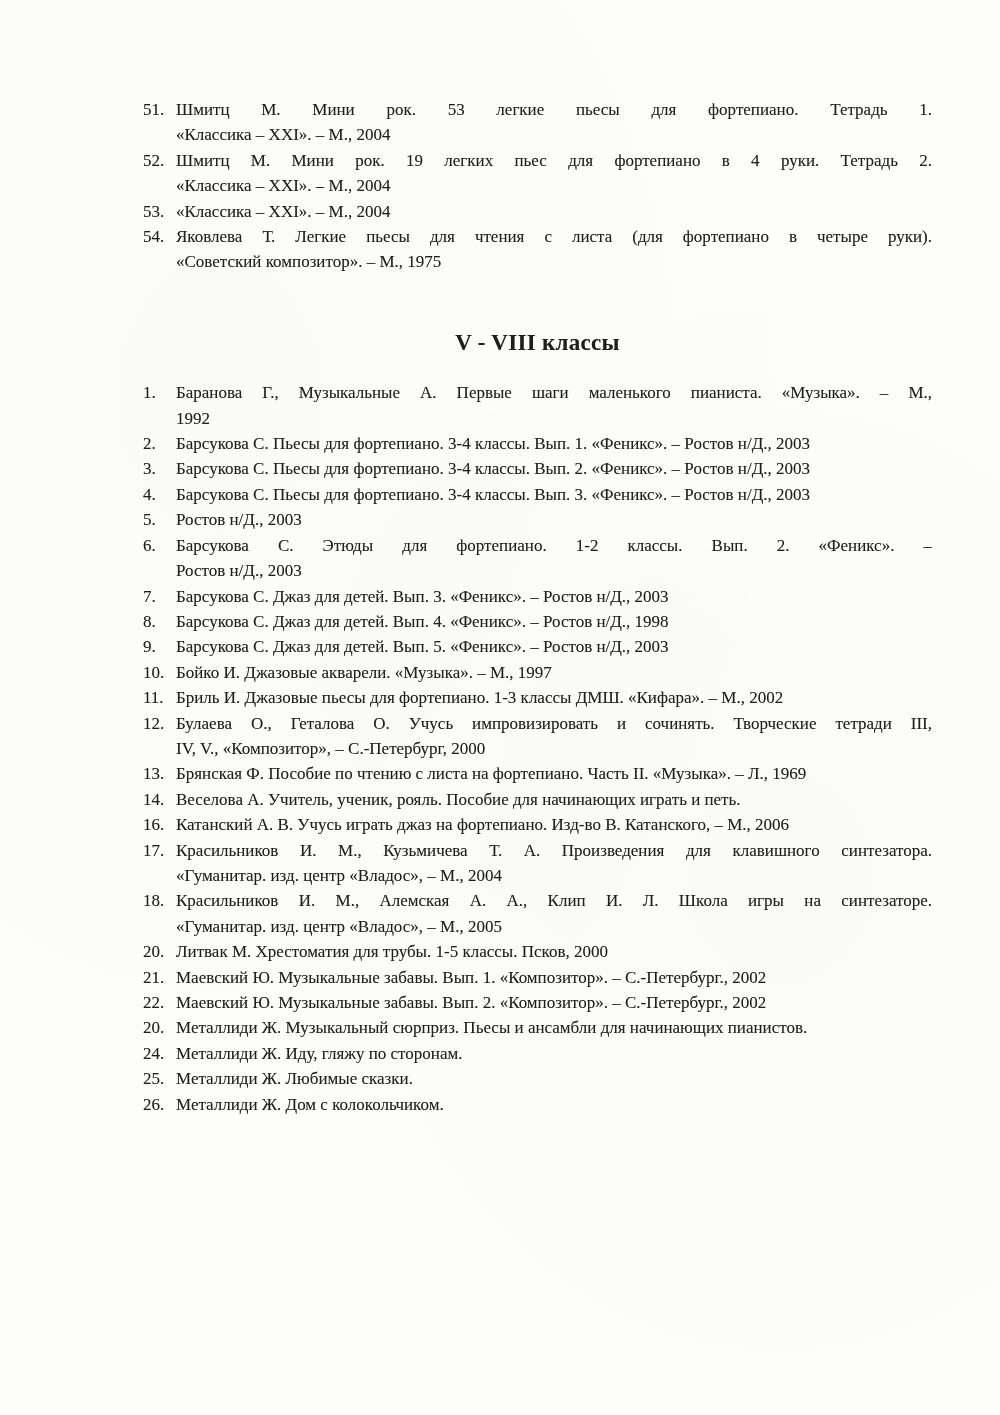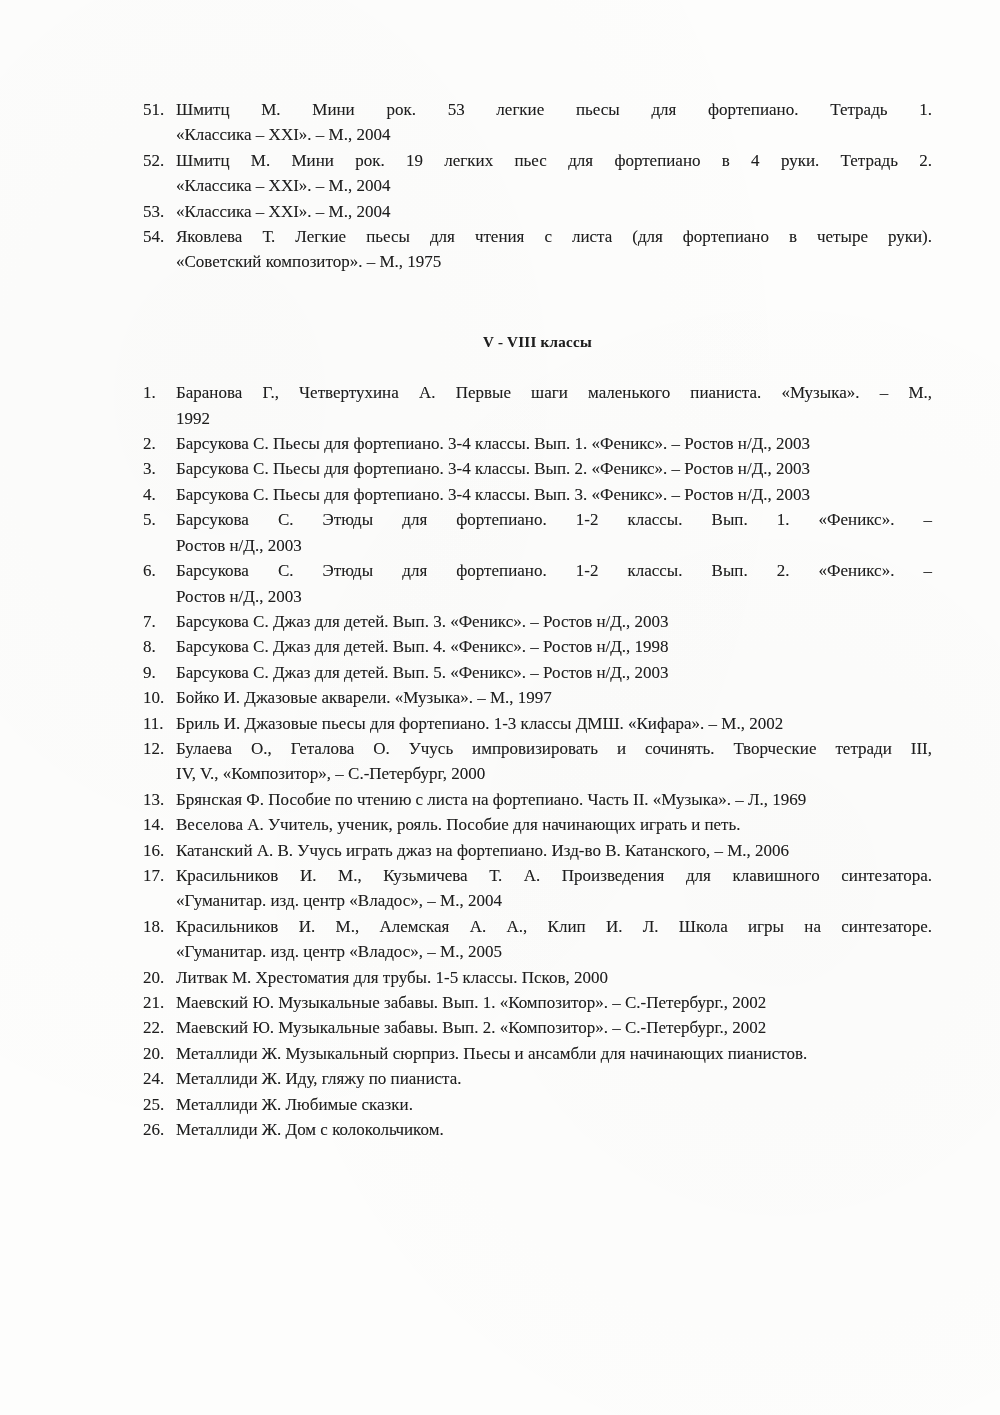--- a/index.html
+++ b/index.html
@@ -40,21 +40,21 @@
   .item-line {
     text-align: justify;
   }
   .item-line:not(:last-child) {
     text-align-last: justify;
   }
   .section-heading {
     margin: 55px 0 25px 0;
     text-align: center;
     font-weight: bold;
-    font-size: 15px;
+    font-size: 23px;
     letter-spacing: 0.3px;
   }
 </style>
 </head>
 <body>
 
 <div class="page">
 
   <div class="biblio-list">
       <div class="biblio-item">
@@ -85,21 +85,21 @@
         </div>
       </div>
     </div>
 
   <div class="section-heading">V - VIII классы</div>
 
   <div class="biblio-list">
       <div class="biblio-item">
         <span class="item-num">1.</span>
         <div class="item-text">
-          <div class="item-line">Баранова Г., Четвертухина А. Первые шаги маленького пианиста. «Музыка». – М.,</div>
+          <div class="item-line">Баранова Г., Музыкальные А. Первые шаги маленького пианиста. «Музыка». – М.,</div>
           <div class="item-line">1992</div>
         </div>
       </div>
       <div class="biblio-item">
         <span class="item-num">2.</span>
         <div class="item-text">
           <div class="item-line">Барсукова С. Пьесы для фортепиано. 3-4 классы. Вып. 1. «Феникс». – Ростов н/Д., 2003</div>
         </div>
       </div>
       <div class="biblio-item">
@@ -110,21 +110,20 @@
       </div>
       <div class="biblio-item">
         <span class="item-num">4.</span>
         <div class="item-text">
           <div class="item-line">Барсукова С. Пьесы для фортепиано. 3-4 классы. Вып. 3. «Феникс». – Ростов н/Д., 2003</div>
         </div>
       </div>
       <div class="biblio-item">
         <span class="item-num">5.</span>
         <div class="item-text">
-          <div class="item-line">Барсукова С. Этюды для фортепиано. 1-2 классы. Вып. 1. «Феникс». –</div>
           <div class="item-line">Ростов н/Д., 2003</div>
         </div>
       </div>
       <div class="biblio-item">
         <span class="item-num">6.</span>
         <div class="item-text">
           <div class="item-line">Барсукова С. Этюды для фортепиано. 1-2 классы. Вып. 2. «Феникс». –</div>
           <div class="item-line">Ростов н/Д., 2003</div>
         </div>
       </div>
@@ -217,21 +216,21 @@
       </div>
       <div class="biblio-item">
         <span class="item-num">20.</span>
         <div class="item-text">
           <div class="item-line">Металлиди Ж. Музыкальный сюрприз. Пьесы и ансамбли для начинающих пианистов.</div>
         </div>
       </div>
       <div class="biblio-item">
         <span class="item-num">24.</span>
         <div class="item-text">
-          <div class="item-line">Металлиди Ж. Иду, гляжу по пианиста.</div>
+          <div class="item-line">Металлиди Ж. Иду, гляжу по сторонам.</div>
         </div>
       </div>
       <div class="biblio-item">
         <span class="item-num">25.</span>
         <div class="item-text">
           <div class="item-line">Металлиди Ж. Любимые сказки.</div>
         </div>
       </div>
       <div class="biblio-item">
         <span class="item-num">26.</span>

